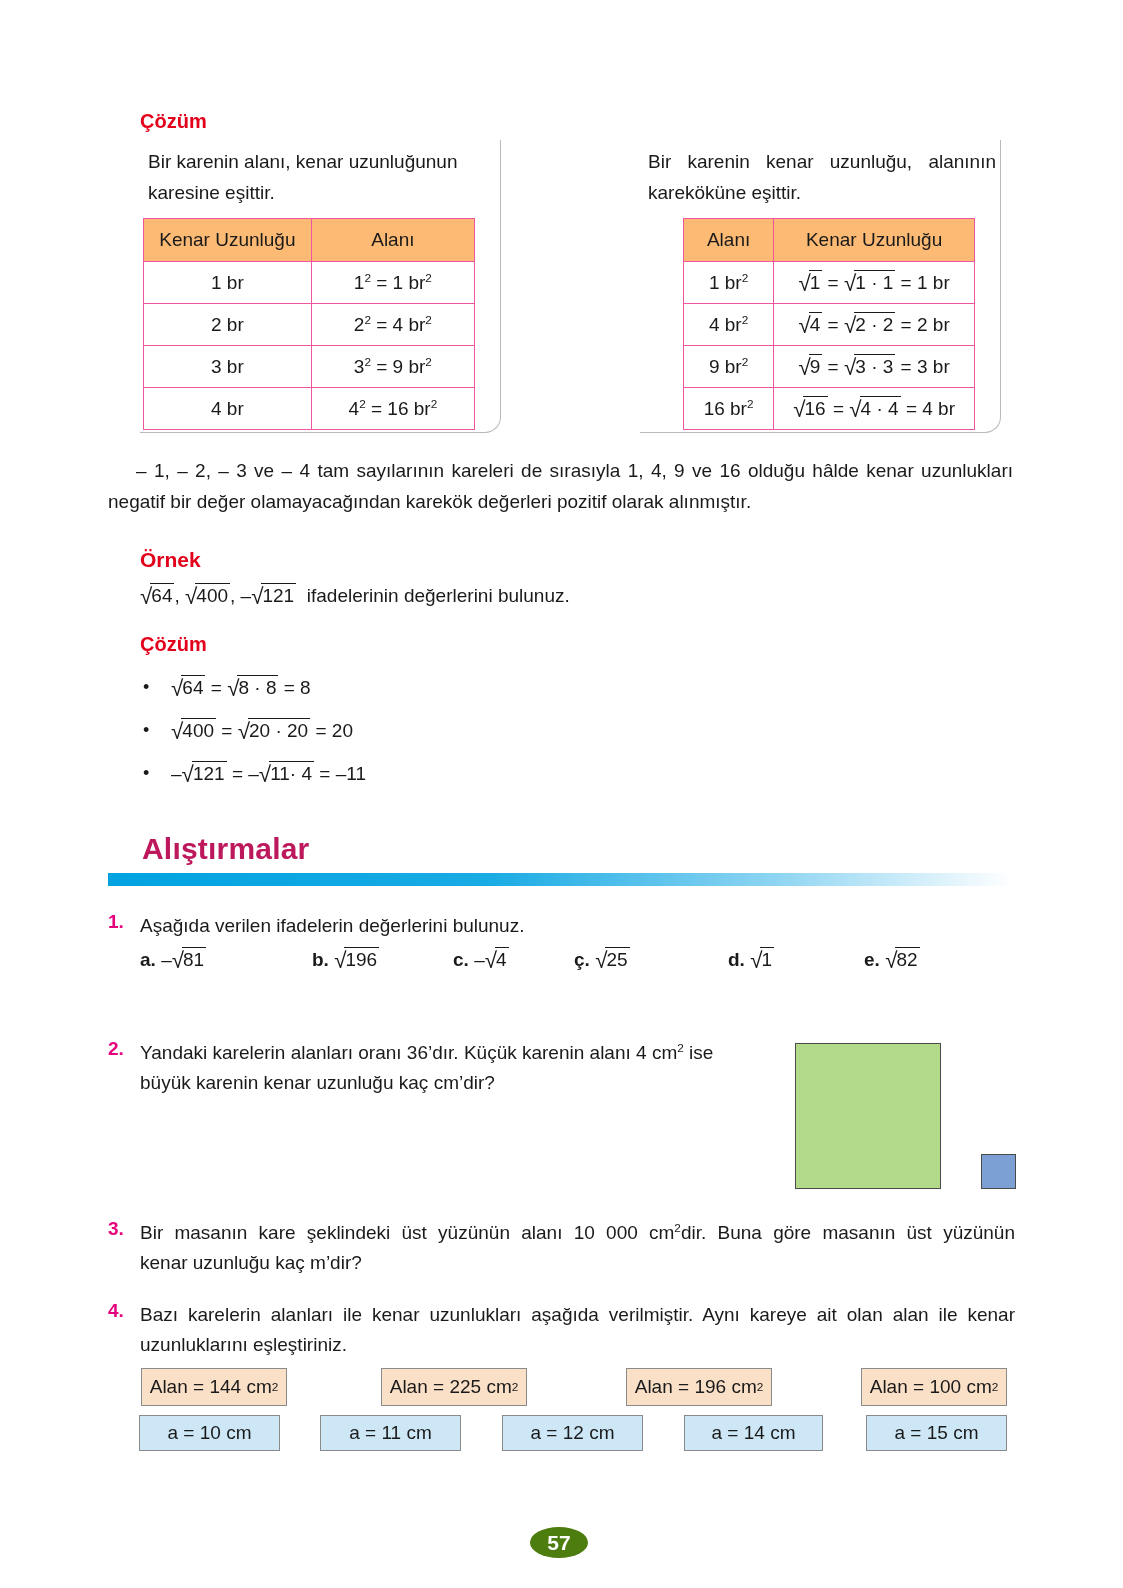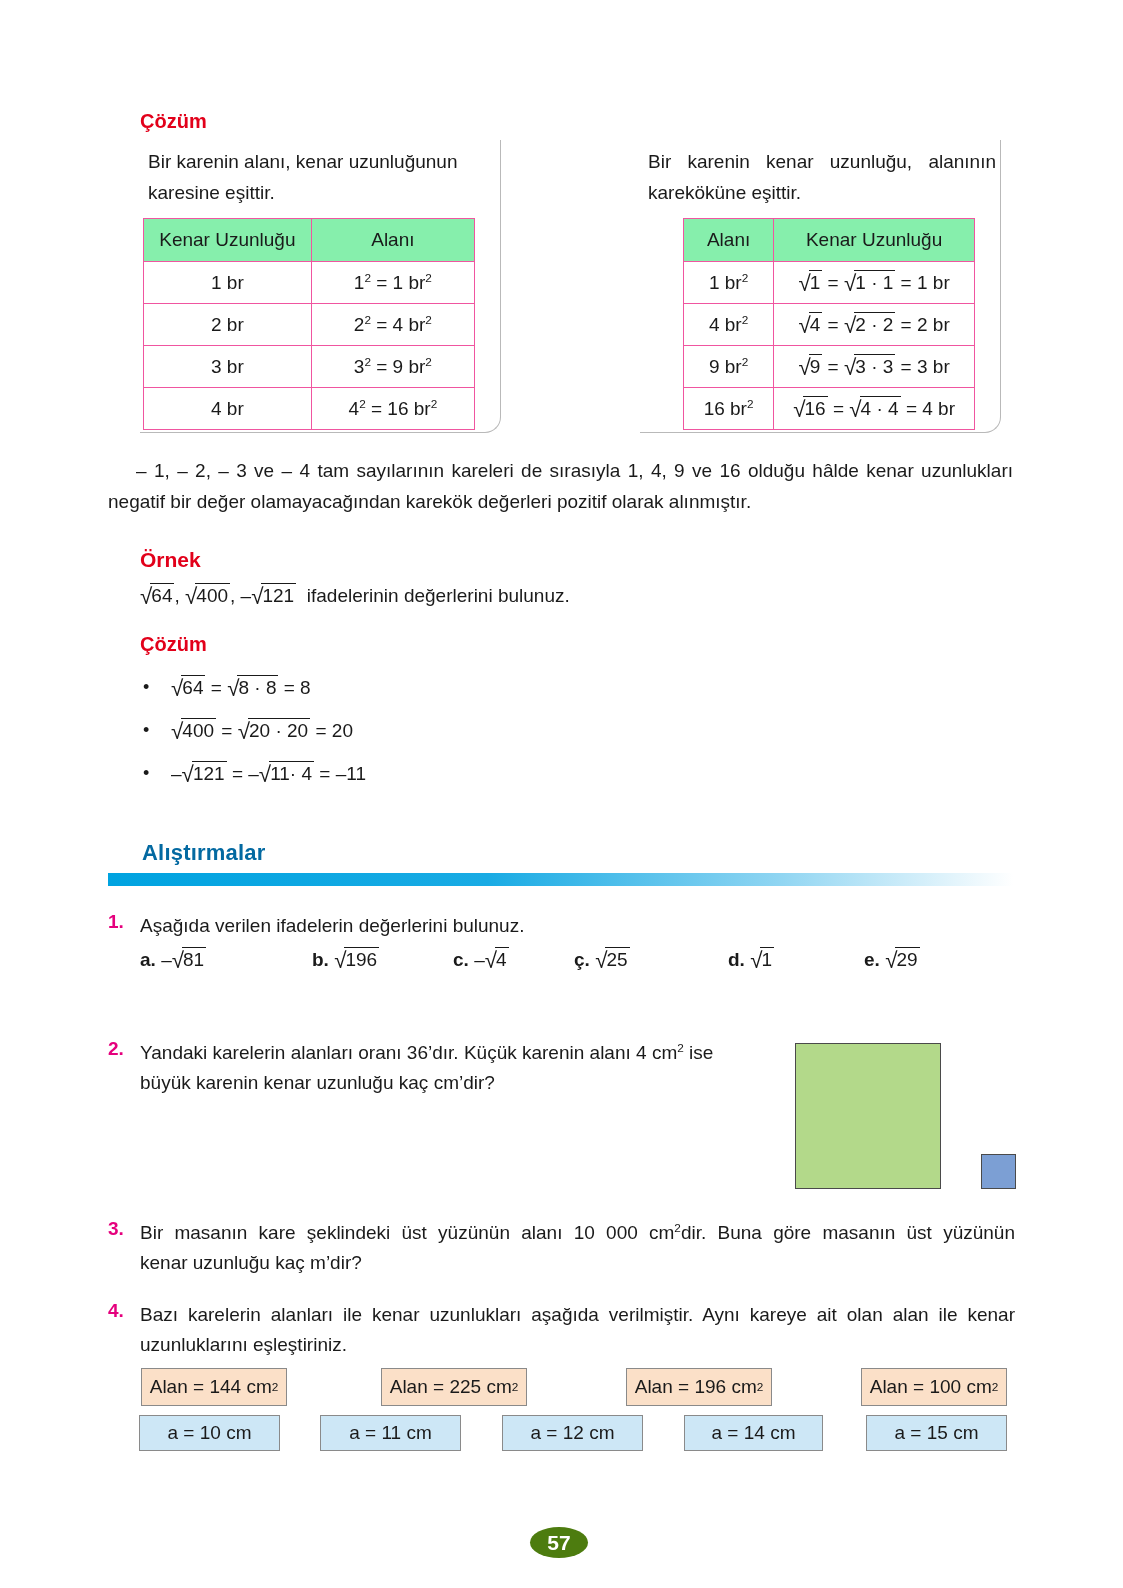--- a/index.html
+++ b/index.html
@@ -28,27 +28,26 @@
     border-top-right-radius:0;
   }
 
   
   table.pink{border-collapse:collapse;position:absolute;}
   table.pink td,table.pink th{
     border:1.3px solid #f055a0;text-align:center;
     font-size:19px;font-weight:normal;color:#1a1a1a;
     padding:0;
   }
-  table.pink th{background:#86efac;}
+  table.pink th{background:#fdba74;}
 
   
   .exercise-title{
-    position:absolute;font-size:22px;font-weight:bold;color:#0369a1;
+    position:absolute;font-size:30px;font-weight:bold;color:#be185d;
     letter-spacing:0.2px;
-    margin-top:8px;
   }
   .exercise-rule{
     position:absolute;height:13px;
     background:linear-gradient(to right,#00a3e0 0%,#19abe4 42%,#8fd5f2 74%,#ffffff 100%);
   }
 
   
   .qnum{position:absolute;color:#e5007d;font-weight:bold;font-size:19px;}
   .qbody{position:absolute;font-size:19px;line-height:30px;text-align:justify;}
 
@@ -256,21 +255,21 @@
     <span class="abs" style="left:434px;">
       <b>ç.</b>
       <span></span><span class="rad"><span class="sign">√</span><span class="body">25</span></span>
     </span>
     <span class="abs" style="left:588px;">
       <b>d.</b>
       <span></span><span class="rad"><span class="sign">√</span><span class="body">1</span></span>
     </span>
     <span class="abs" style="left:724px;">
       <b>e.</b>
-      <span></span><span class="rad"><span class="sign">√</span><span class="body">29</span></span>
+      <span></span><span class="rad"><span class="sign">√</span><span class="body">82</span></span>
     </span>
   </div>
 
   <div class="qnum" style="left:108px;top:1038px;">2.</div>
   <div class="qbody" style="left:140px;top:1038px;width:635px;">
     <span>Yandaki karelerin alanları oranı 36’dır. Küçük karenin alanı 4 cm</span><sup>2</sup><span> ise</span>
     <br>
     <span>büyük karenin kenar uzunluğu kaç cm’dir?</span>
   </div>
   <div class="fig-square" style="left:795px;top:1043px;width:144px;height:144px;background:#b3d98a;"></div>

